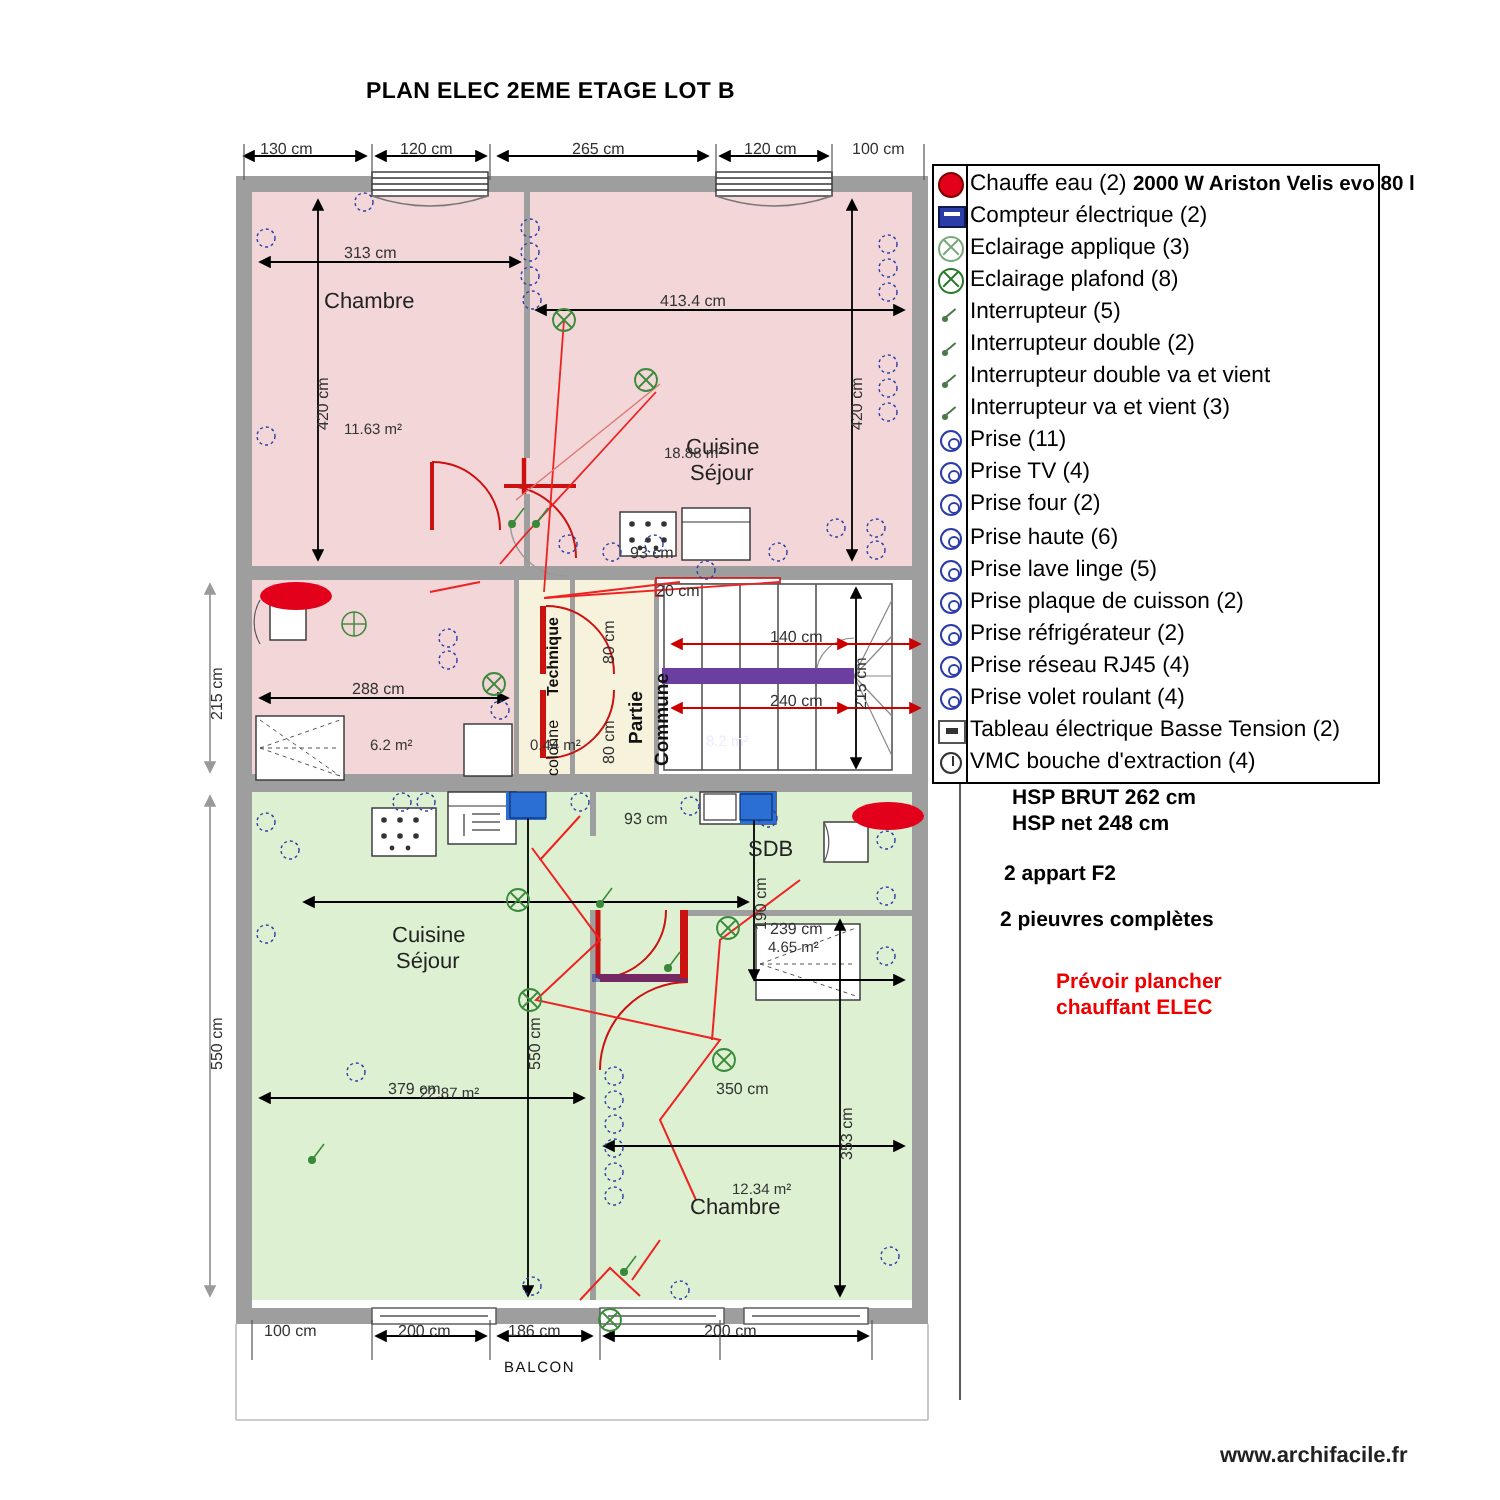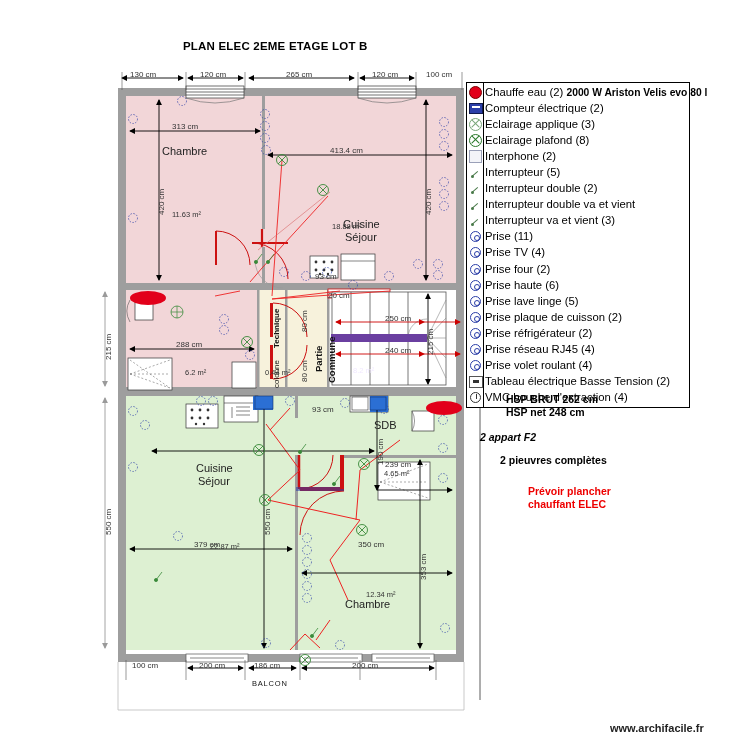--- a/index.html
+++ b/index.html
@@ -160,21 +160,21 @@
 
   
   .note {
     font-size: 10.5px;
     font-weight: bold;
     color: #000;
     white-space: nowrap;
     line-height: 12.5px;
   }
   #note-hsp { left: 506px; top: 393px; }
-  #note-appart { left: 480px; top: 431px; font-style: italic; }
+  #note-appart { left: 502px; top: 431px; }
   #note-pieuvres { left: 500px; top: 454px; }
   #note-plancher {
     left: 528px; top: 485px;
     color: #ee0000;
     line-height: 12.5px;
   }
 
   
   #plan-canvas {
     left: 0; top: 0; width: 750px; height: 750px;
@@ -652,21 +652,21 @@
   <div class="abs dimtxt v" style="left:424px; top:215px;">420 cm</div>
 
   <div class="abs dimtxt v" style="left:104px; top:360px;">215 cm</div>
   <div class="abs dimtxt" style="left:176px;  top:340px;">288 cm</div>
 
   <div class="abs dimtxt" style="left:315px;  top:272px;">93 cm</div>
   <div class="abs dimtxt" style="left:328px;  top:291px;">20 cm</div>
   <div class="abs dimtxt v" style="left:300px; top:332px;">80 cm</div>
   <div class="abs dimtxt v" style="left:300px; top:382px;">80 cm</div>
 
-  <div class="abs dimtxt" style="left:385px;  top:314px;">250 cm</div>
+  <div class="abs dimtxt" style="left:385px;  top:314px;">140 cm</div>
   <div class="abs dimtxt" style="left:385px;  top:346px;">240 cm</div>
   <div class="abs dimtxt v" style="left:426px; top:355px;">215 cm</div>
 
   <div class="abs dimtxt v" style="left:478px; top:390px;">1265 cm</div>
 
   <div class="abs dimtxt v" style="left:104px; top:535px;">550 cm</div>
   <div class="abs dimtxt v" style="left:263px; top:535px;">550 cm</div>
   <div class="abs dimtxt" style="left:194px;  top:540px;">379 cm</div>
 
   <div class="abs dimtxt" style="left:312px;  top:405px;">93 cm</div>
@@ -734,26 +734,20 @@
       <span class="legend-label">Eclairage applique (3)</span>
     </div>
 
     <div class="legend-row">
       <span class="legend-sym">
           <span class="g-xcircle"></span>
         </span>
       <span class="legend-label">Eclairage plafond (8)</span>
     </div>
 
-    <div class="legend-row">
-      <span class="legend-sym">
-          <span class="g-box"></span>
-        </span>
-      <span class="legend-label">Interphone (2)</span>
-    </div>
 
     <div class="legend-row">
       <span class="legend-sym">
           <span class="g-sw"></span>
         </span>
       <span class="legend-label">Interrupteur (5)</span>
     </div>
 
     <div class="legend-row">
       <span class="legend-sym">

